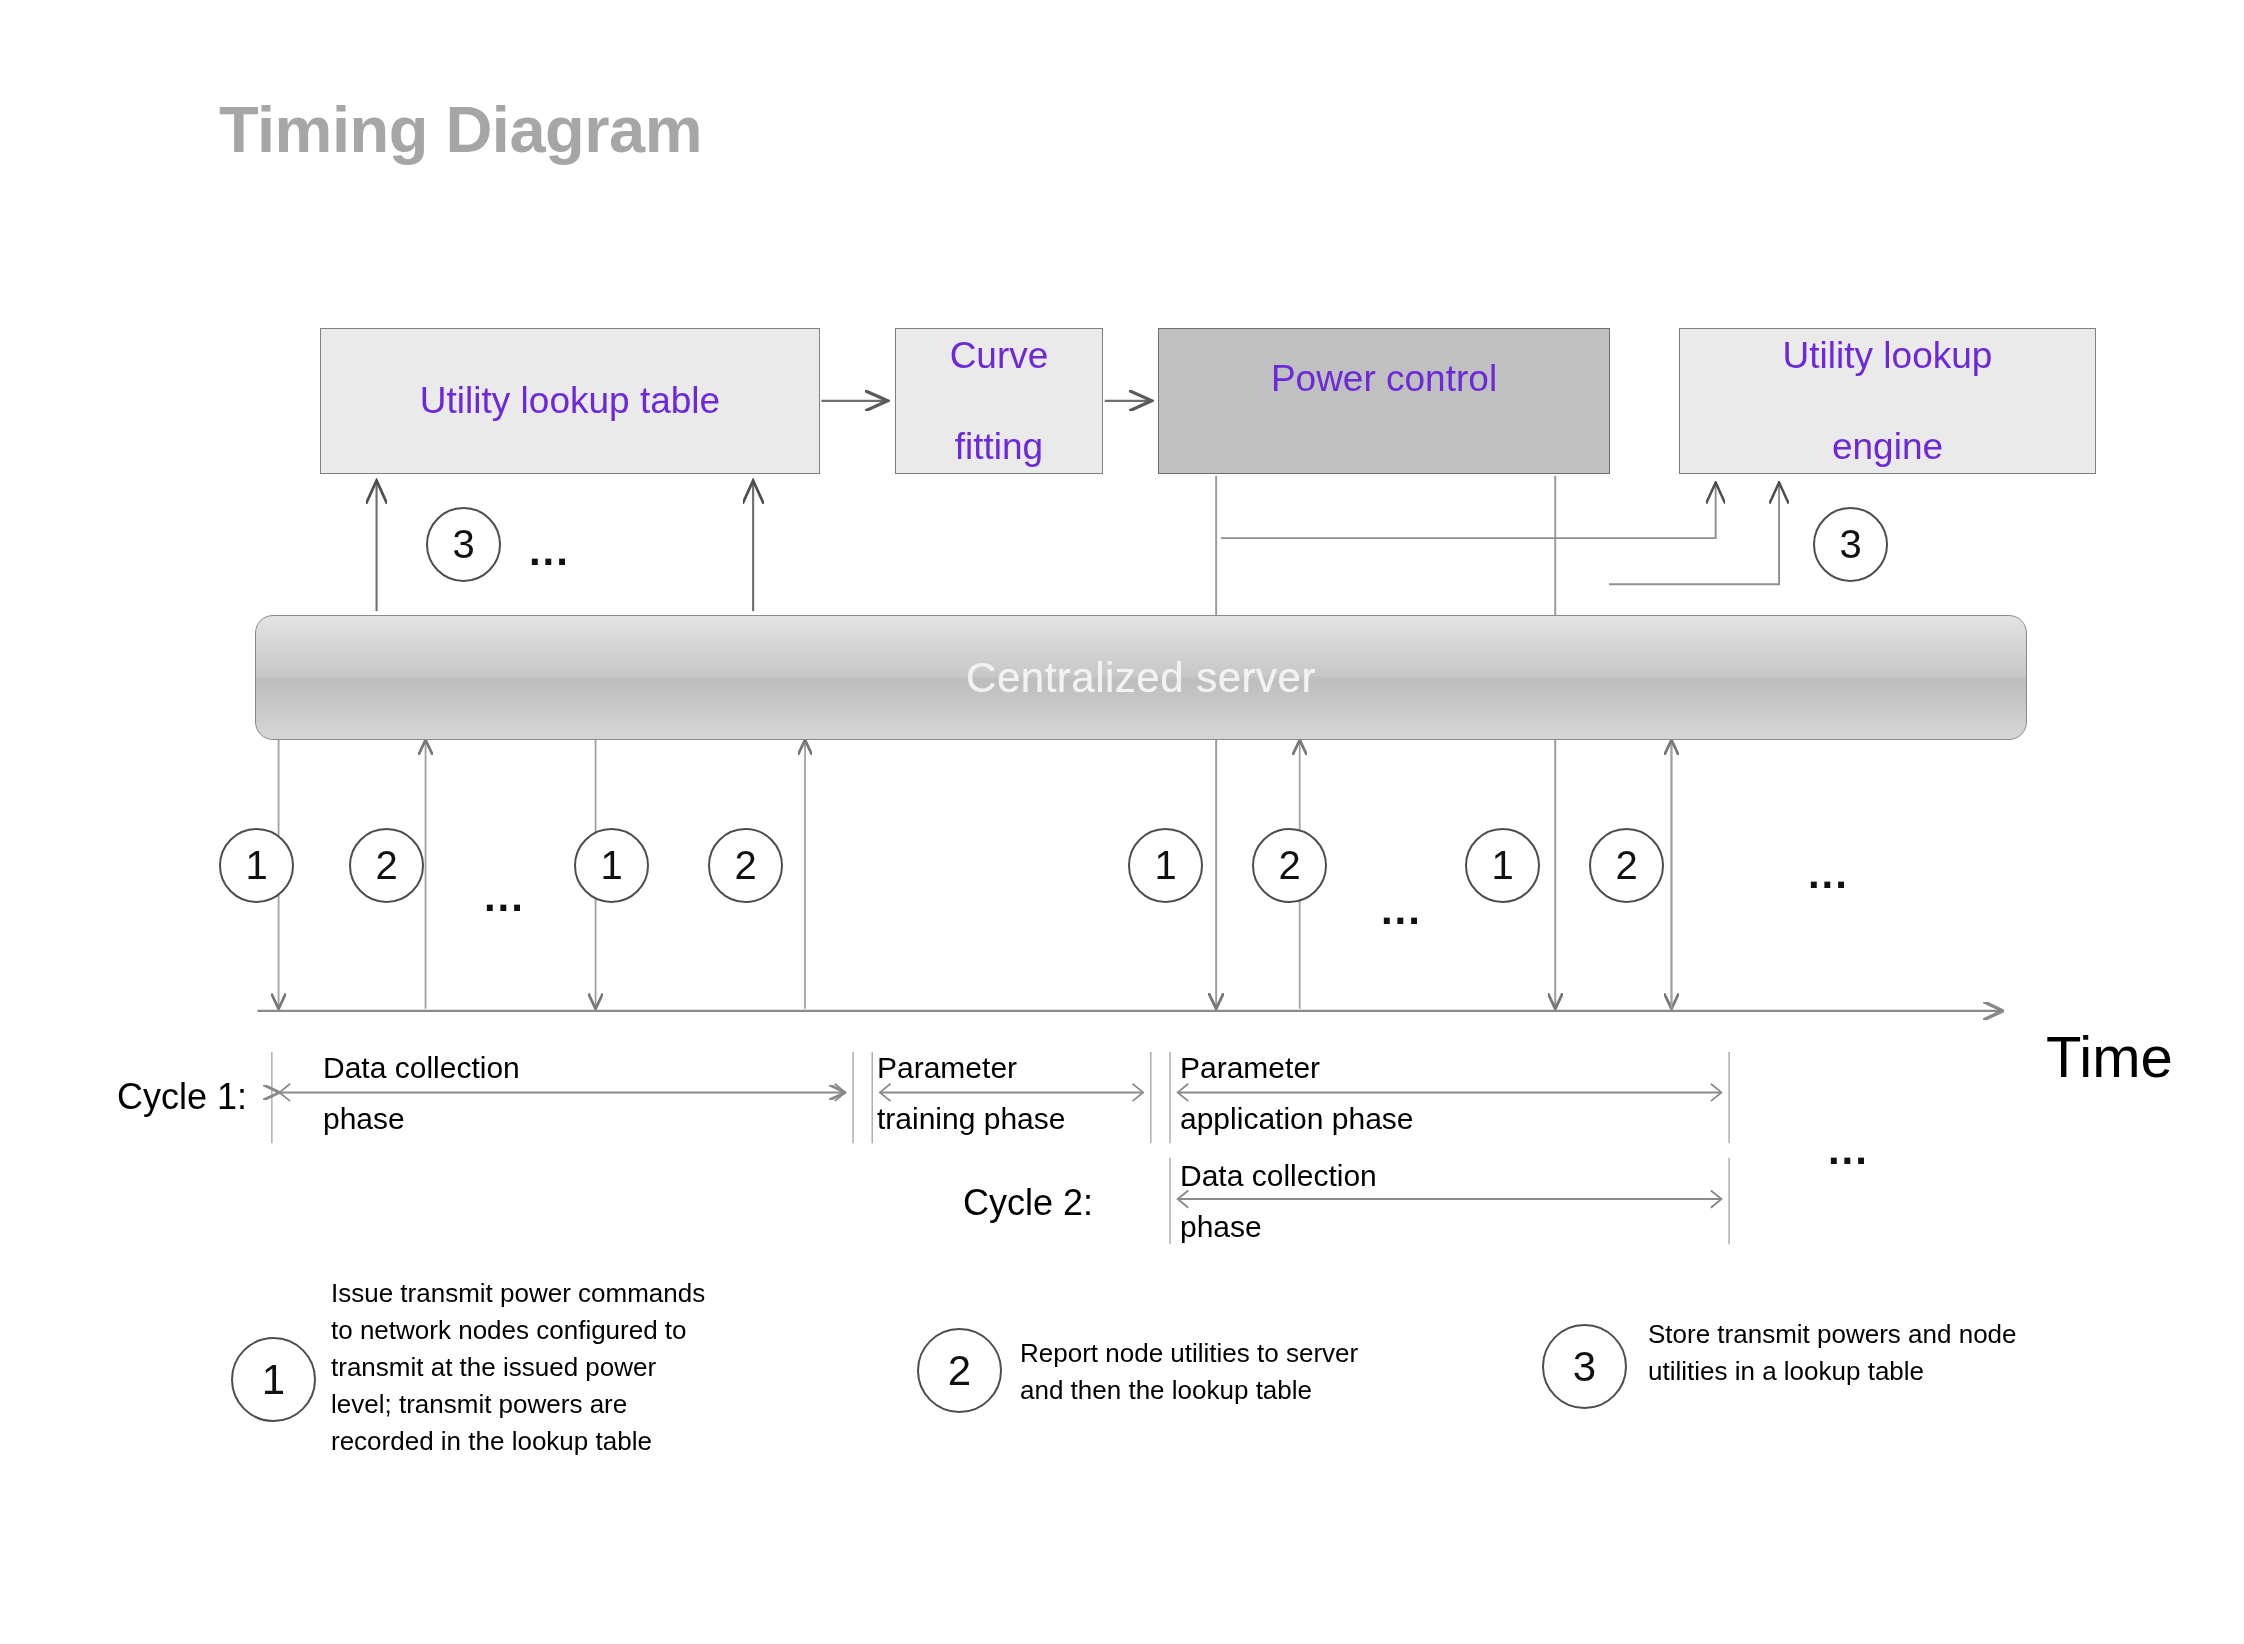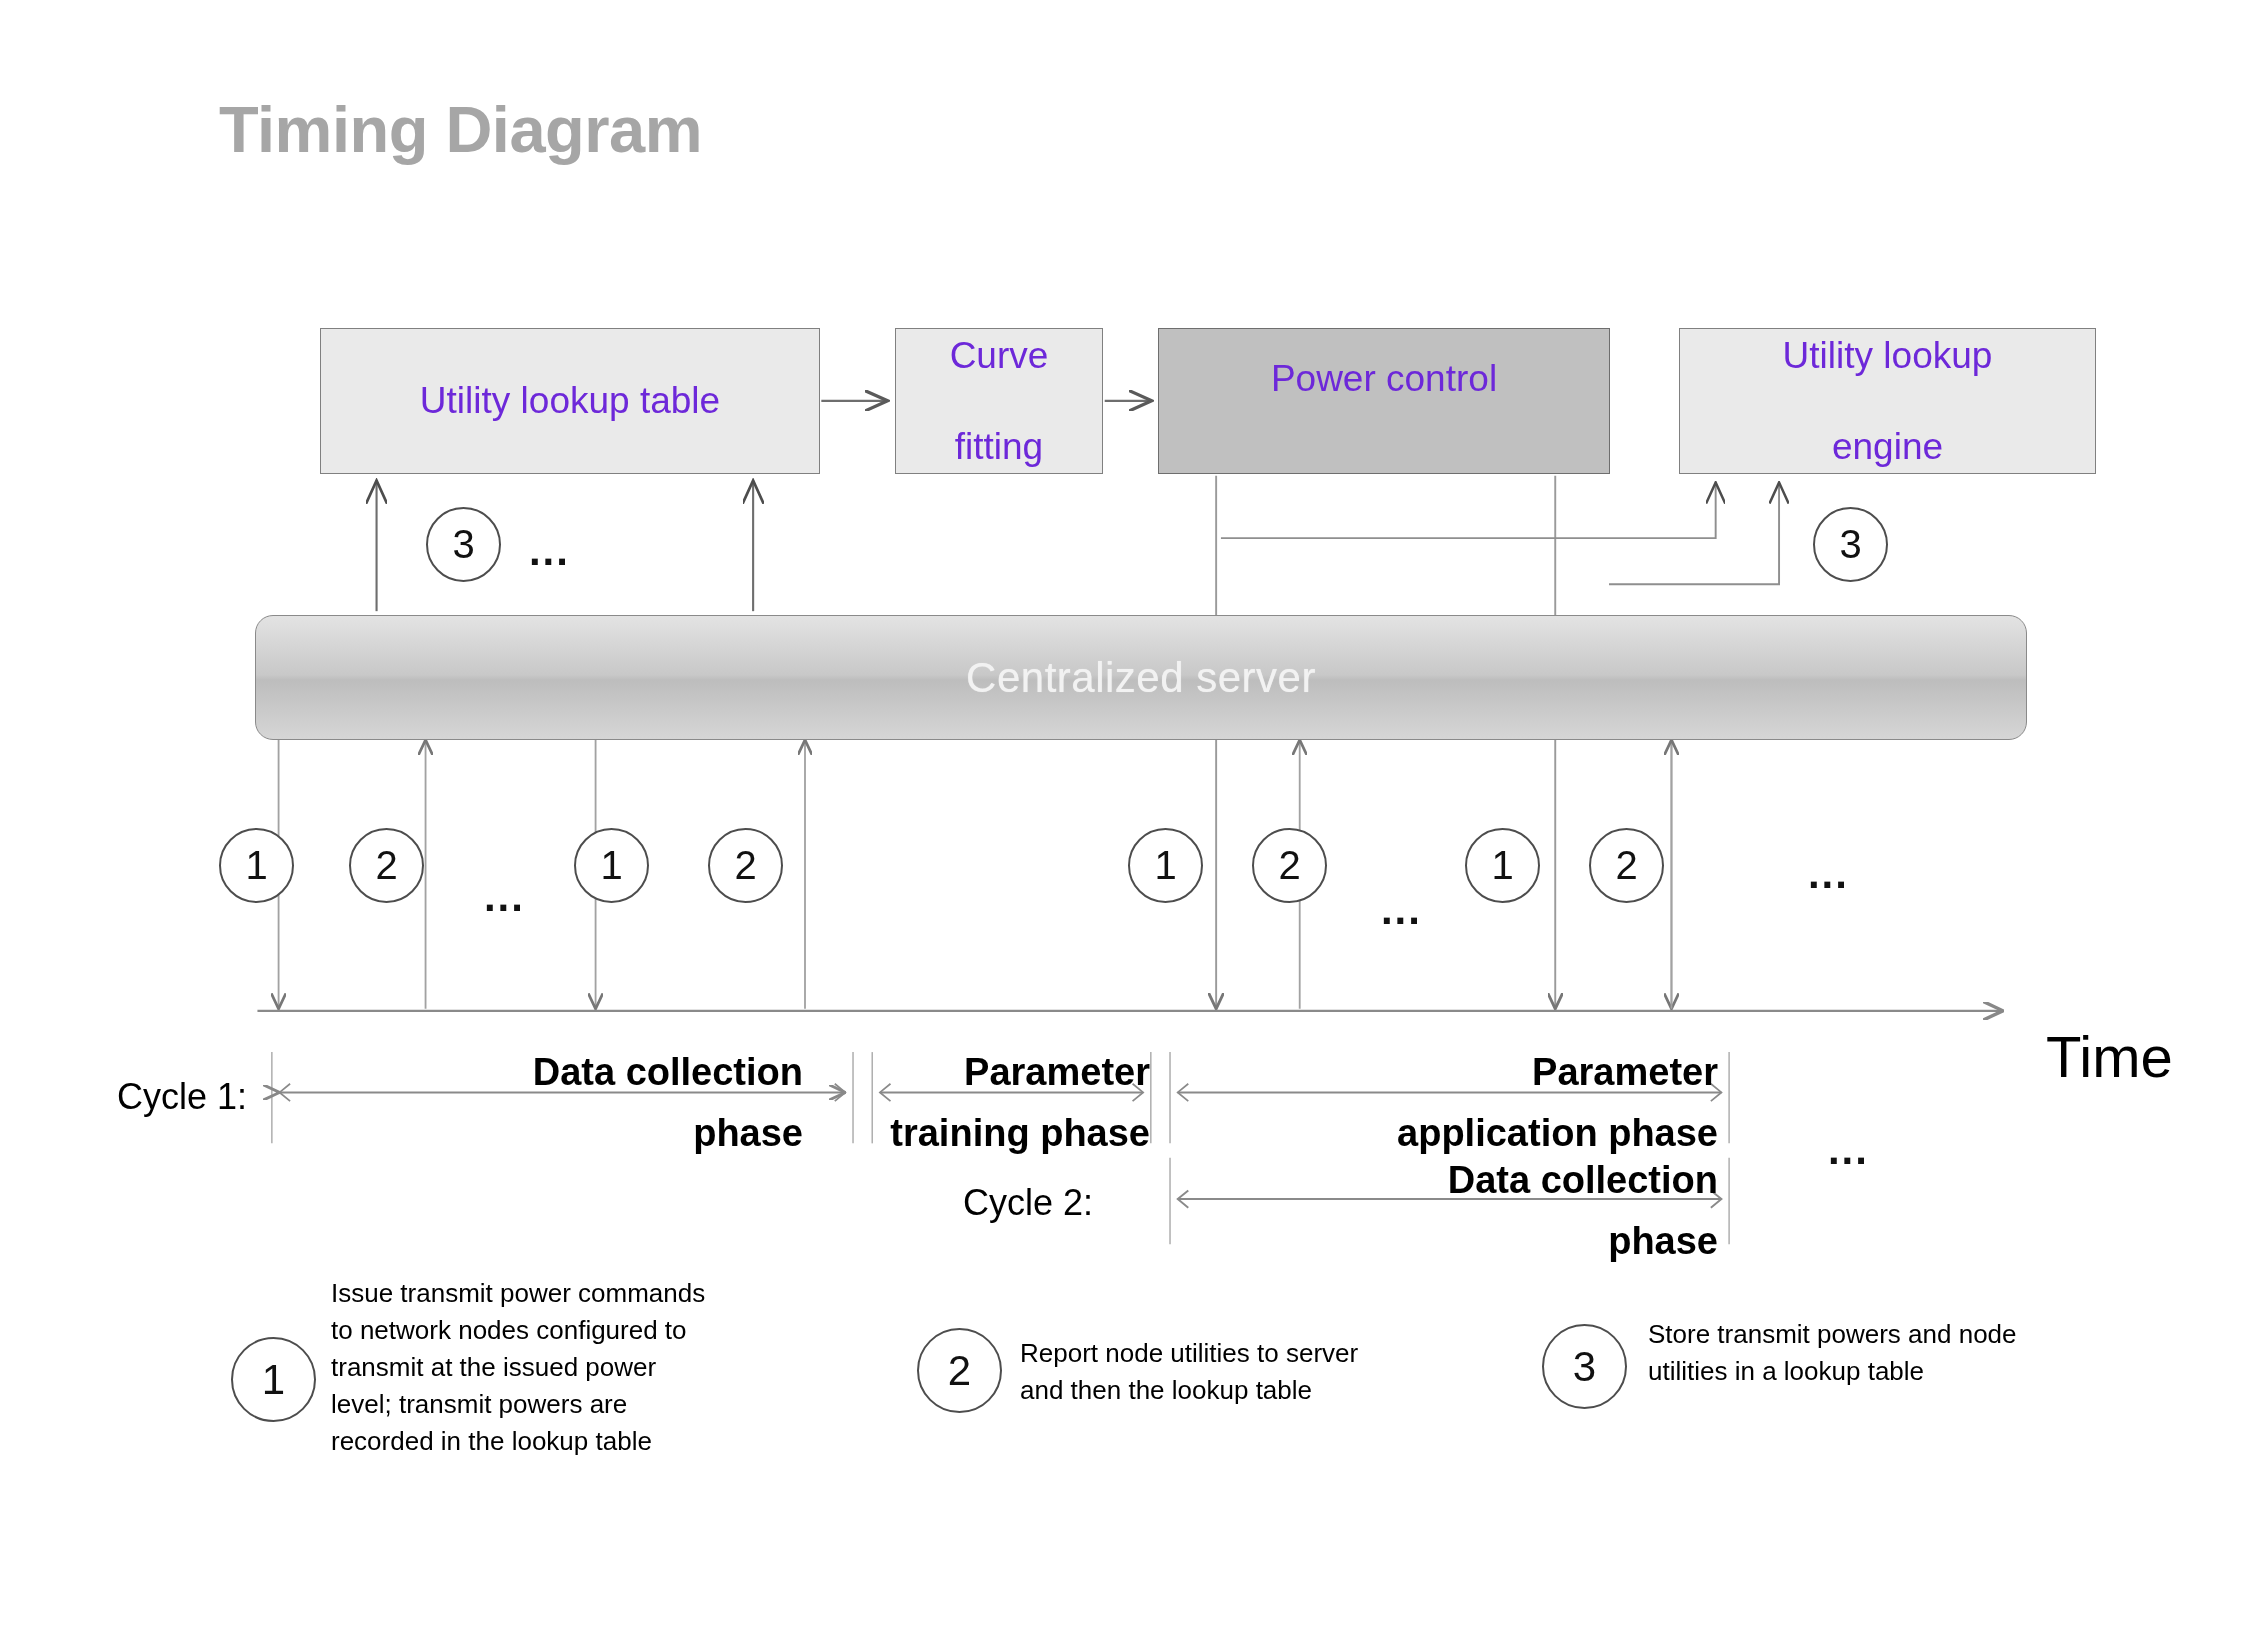--- a/index.html
+++ b/index.html
@@ -58,21 +58,21 @@
   .circ.c-seq{width:71px;height:71px;font-size:40px;}
   .circ.c-leg{width:81px;height:81px;font-size:42px;border-width:2.9px;}
 
   .dots{
     position:absolute;font-size:42px;color:#111;letter-spacing:1.9px;
     line-height:1;font-weight:bold;
   }
 
   
   .phase-lab{
-    position:absolute;text-align:right;font-size:38px;font-weight:bold;
+    position:absolute;text-align:left;font-size:30px;font-weight:normal;
     color:#000;line-height:1.2;
   }
   .cyc-lab{
     position:absolute;font-size:36px;color:#000;white-space:nowrap;
   }
   #time-lab{
     position:absolute;left:2046px;top:1023px;font-size:58px;color:#000;
   }
 
   

